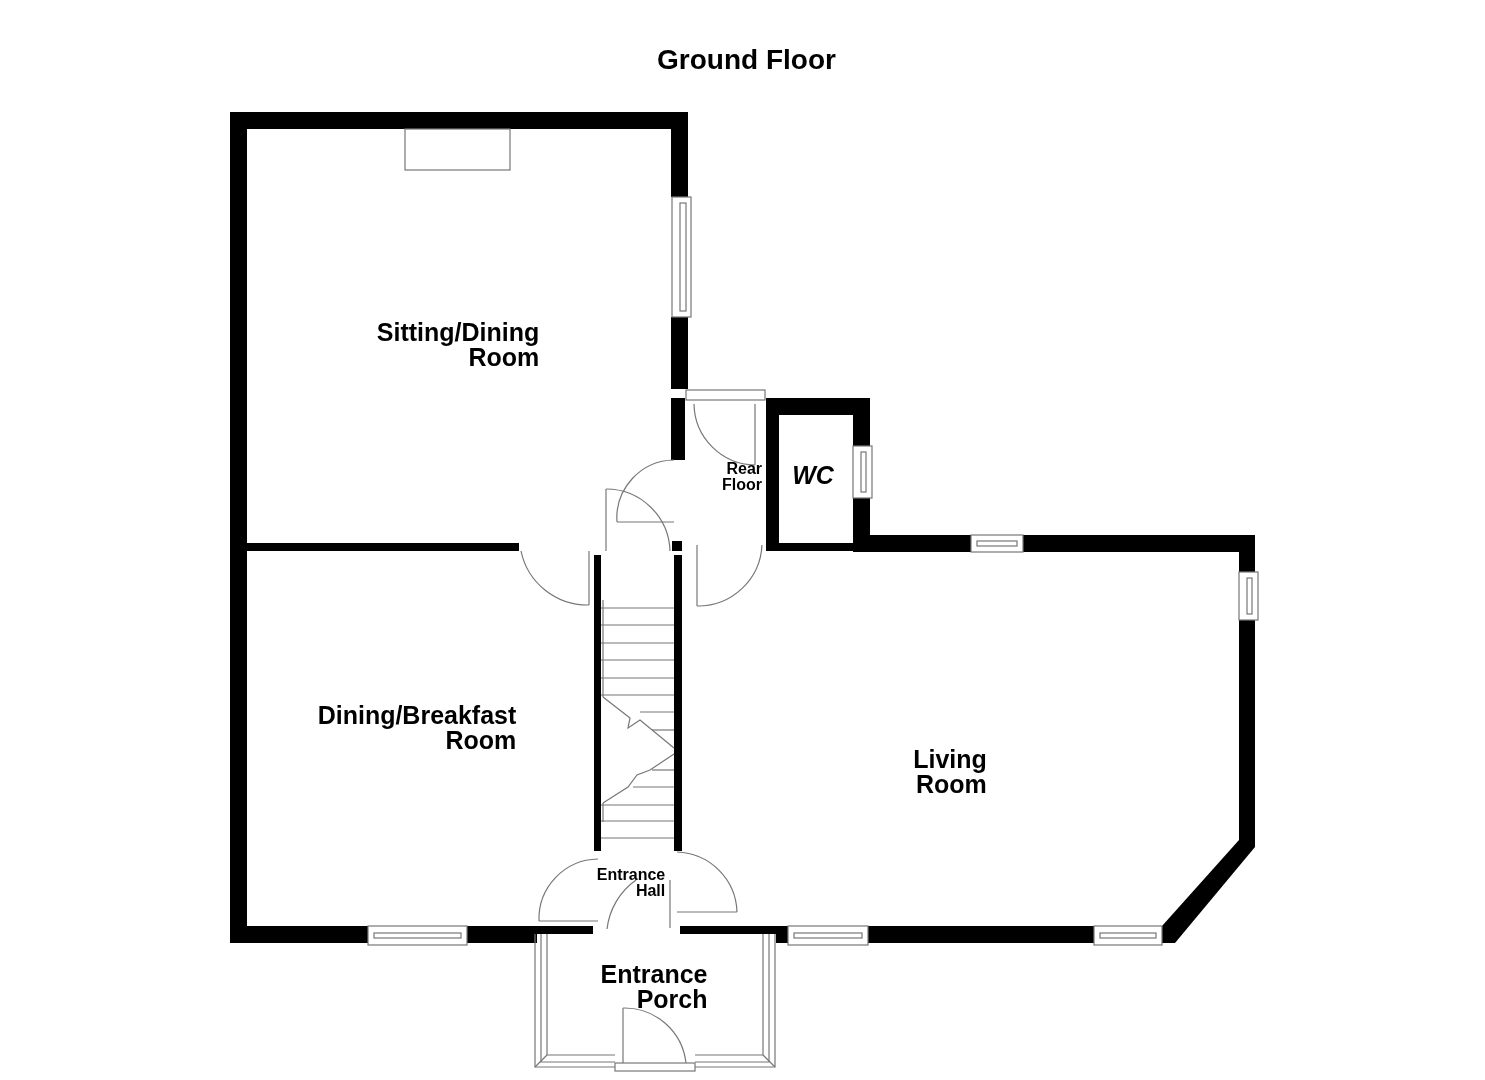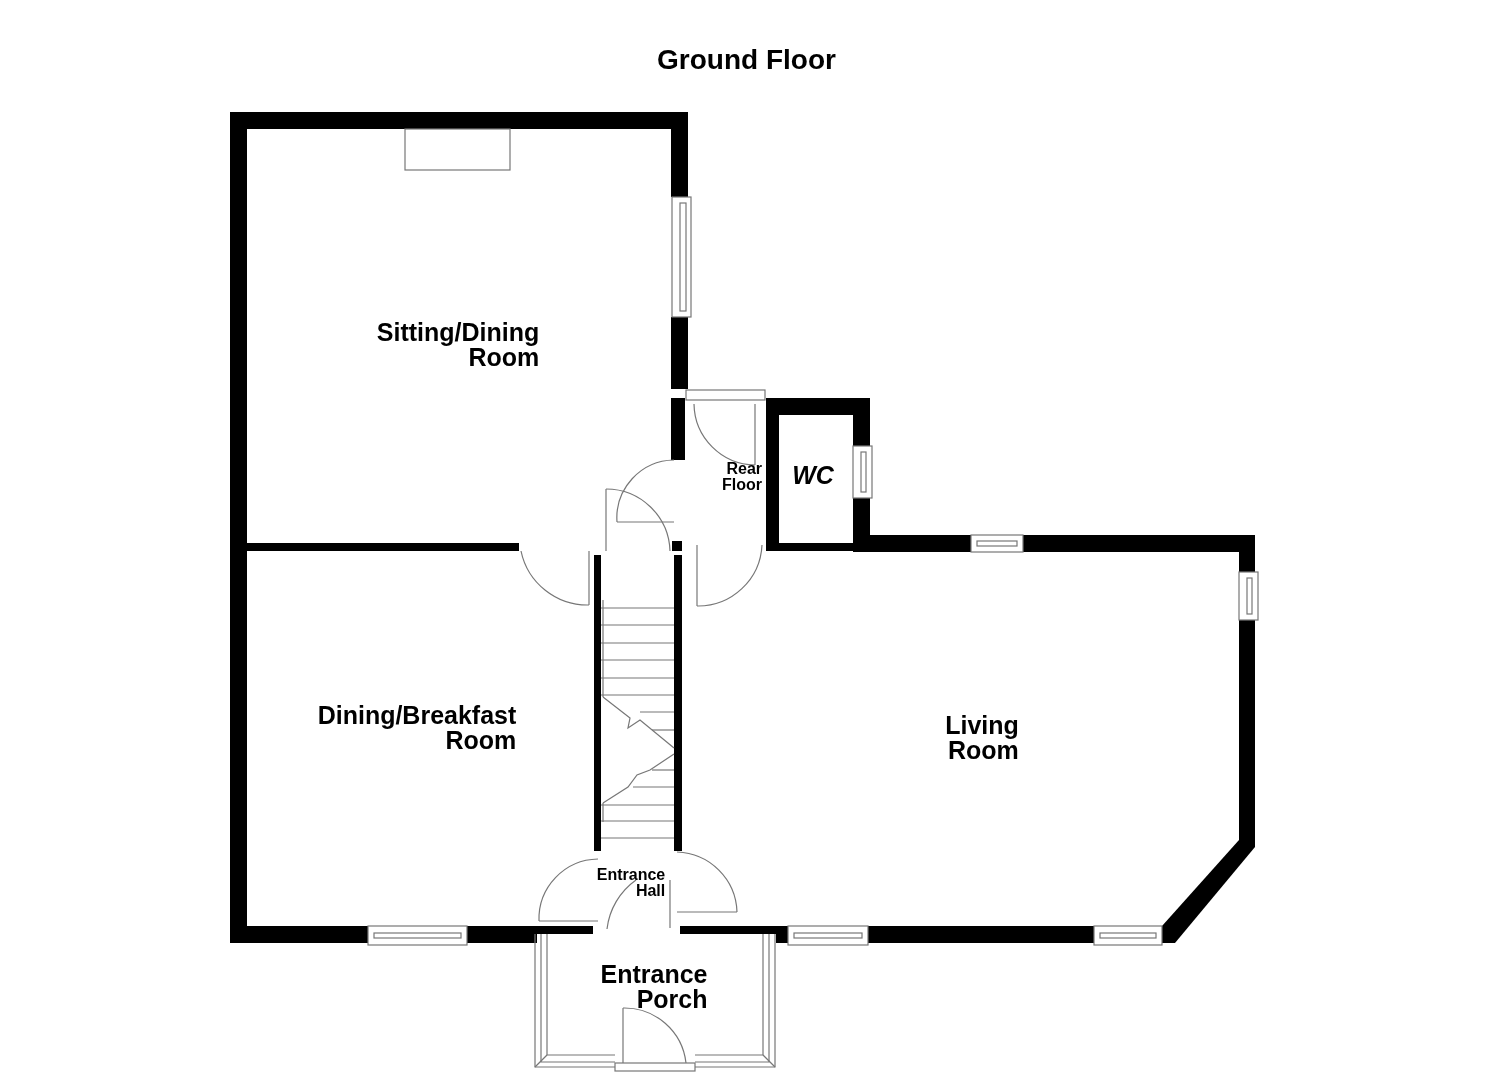--- a/index.html
+++ b/index.html
@@ -185,21 +185,21 @@
   <span>Rear</span>
   <span>Floor</span>
 </div>
 <div class="lbl big" style="left:813px; top:463px;font-style:italic;">
   <span>WC</span>
 </div>
 <div class="lbl big" style="left:417px; top:703px;">
   <span>Dining/Breakfast</span>
   <span>Room</span>
 </div>
-<div class="lbl big" style="left:950px; top:713px;margin-left:32px;">
+<div class="lbl big" style="left:950px; top:747px;">
   <span>Living</span>
   <span>Room</span>
 </div>
 <div class="lbl small" style="left:631px; top:867px;">
   <span>Entrance</span>
   <span>Hall</span>
 </div>
 <div class="lbl big" style="left:654px; top:962px;">
   <span>Entrance</span>
   <span>Porch</span>

